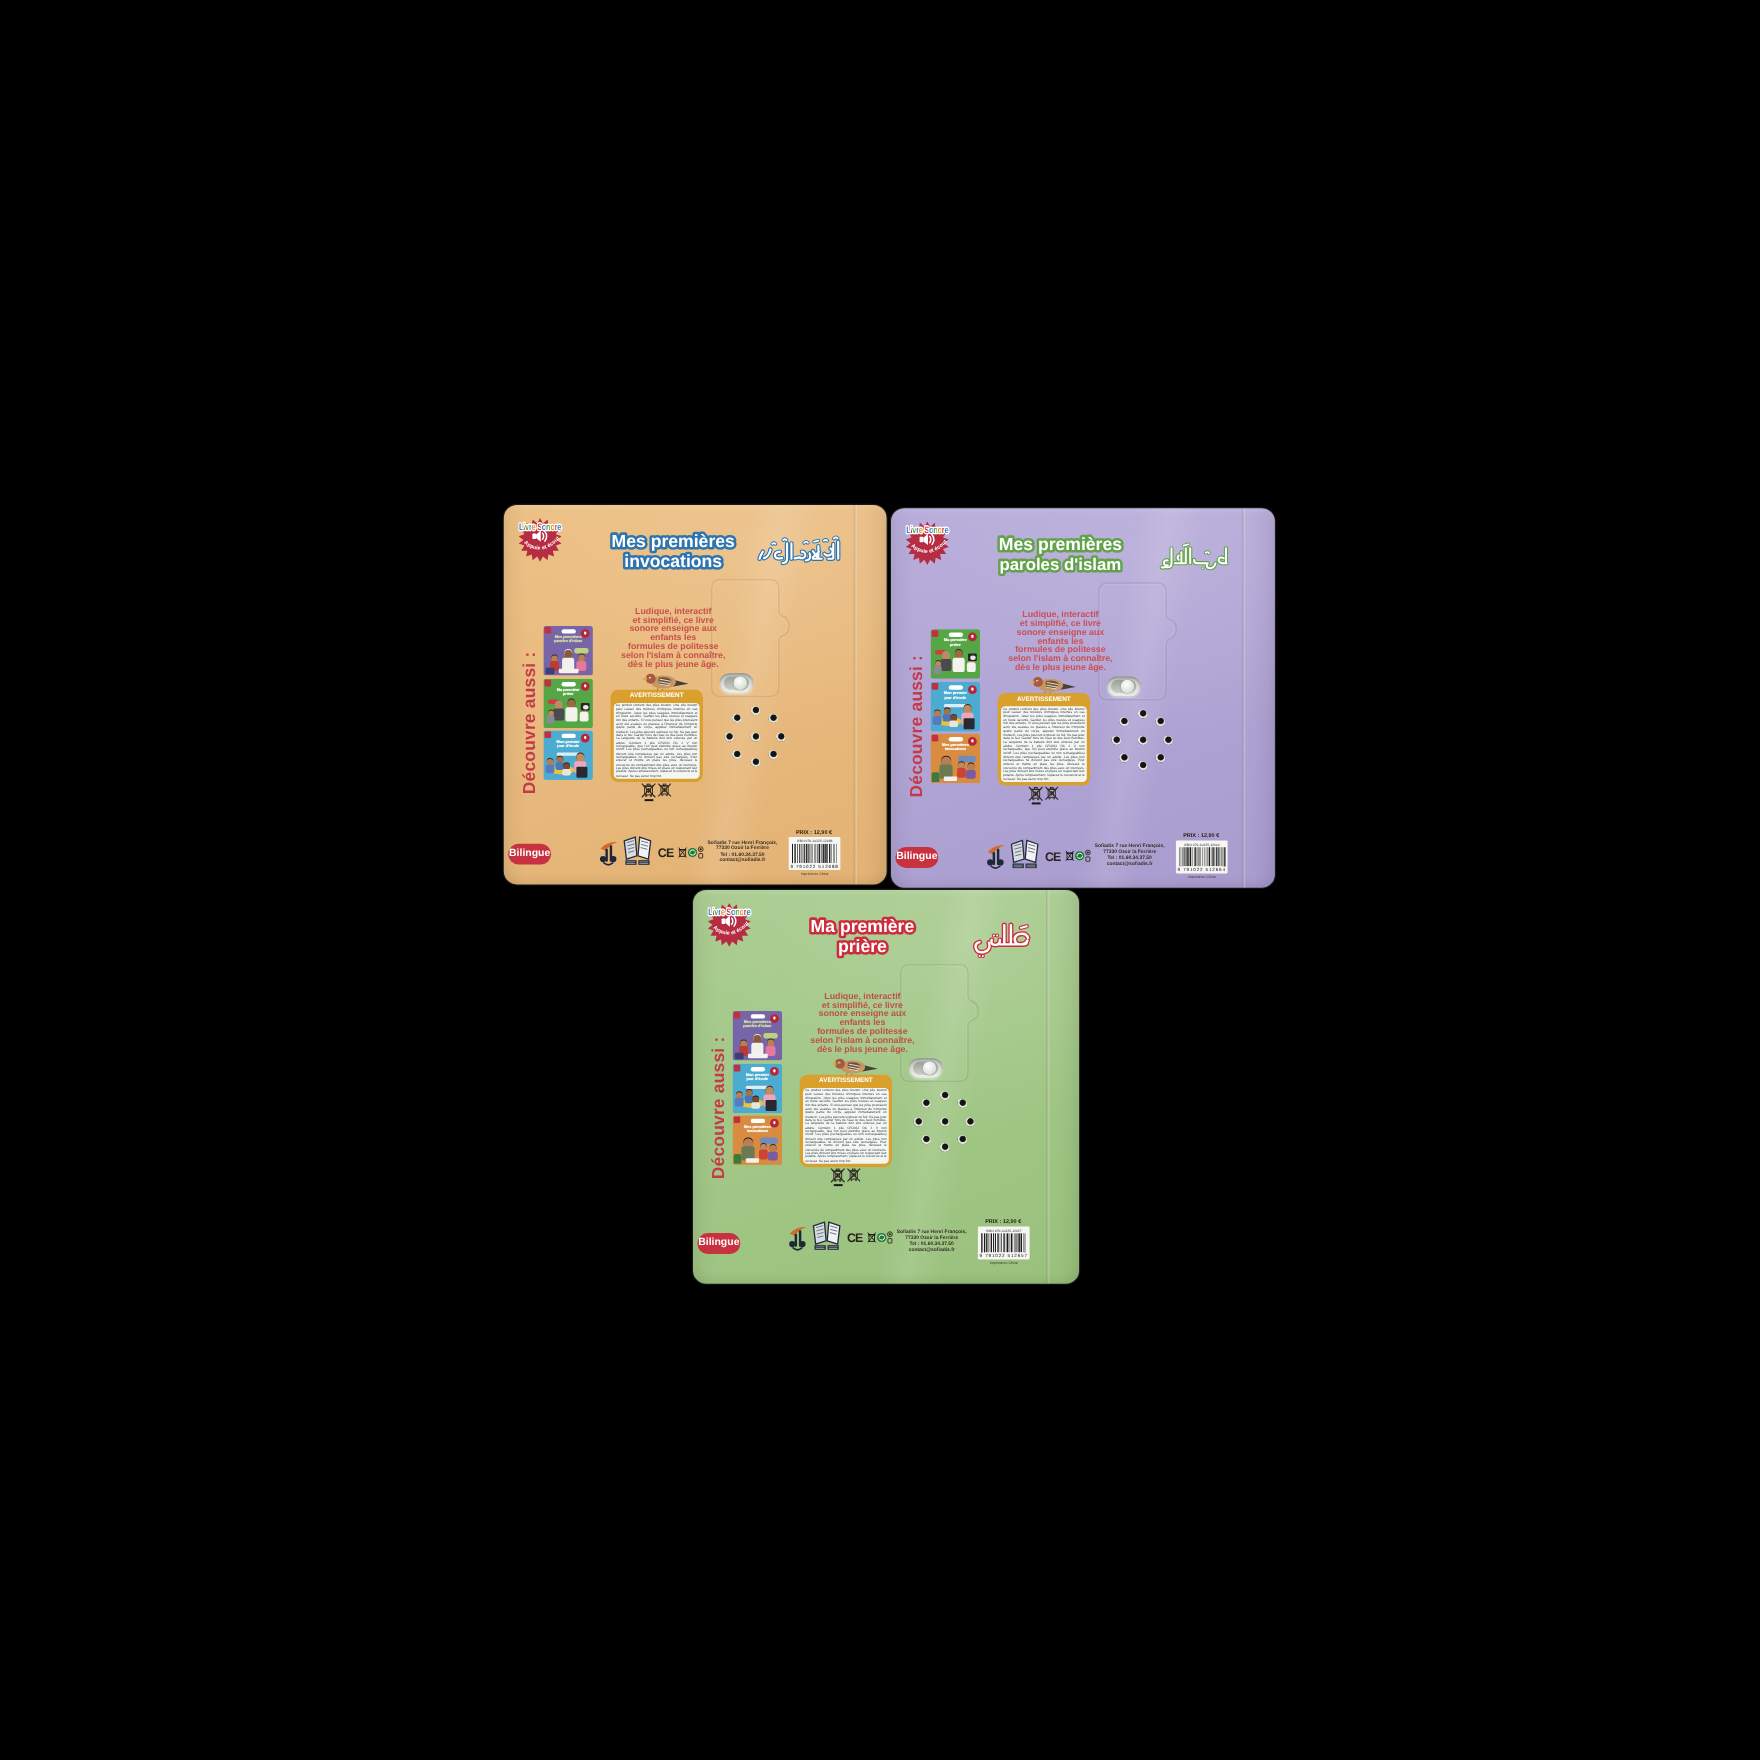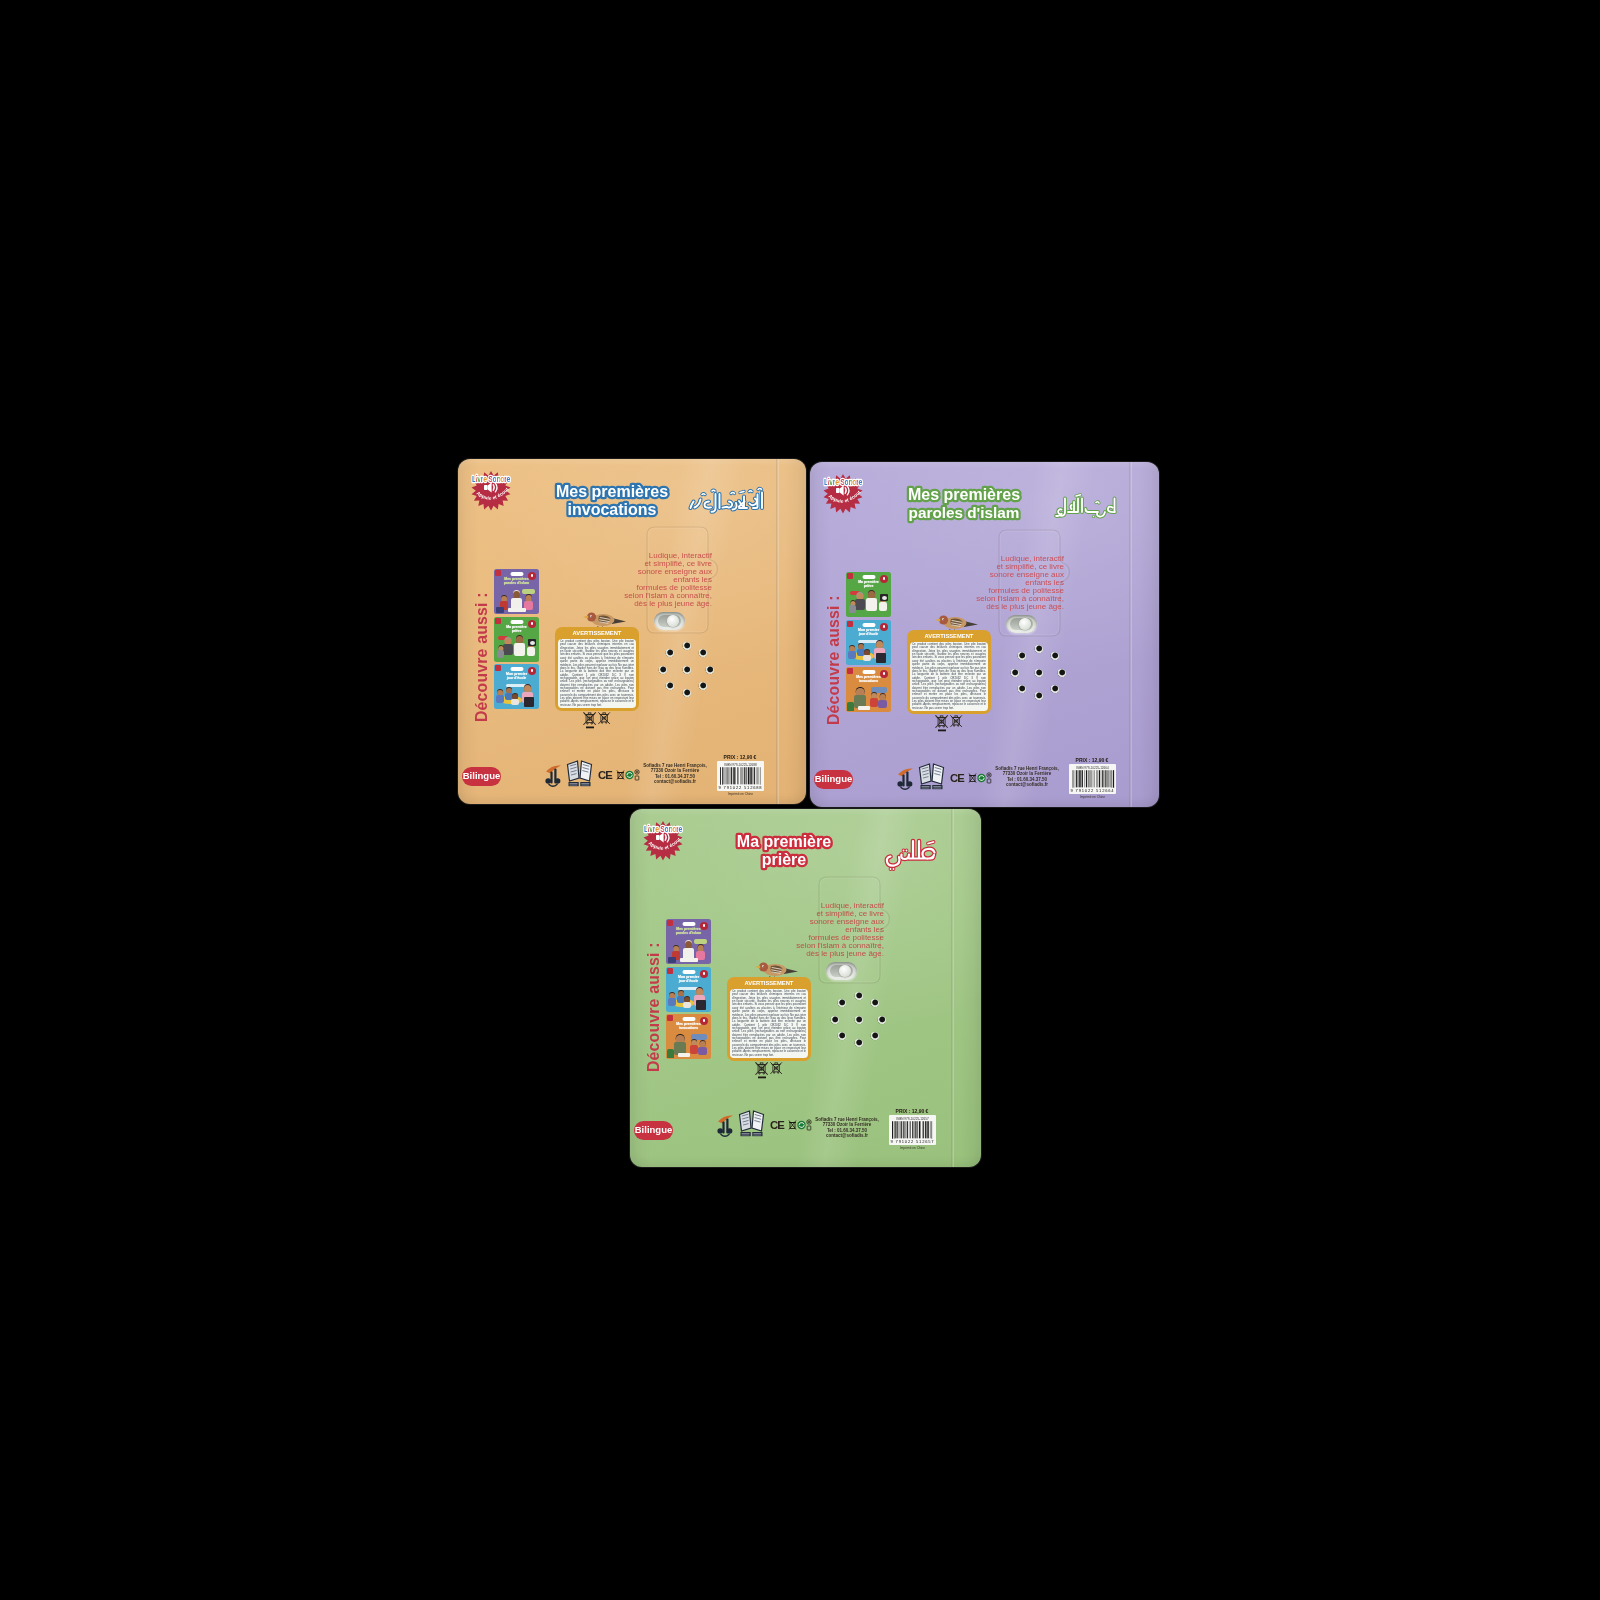--- a/index.html
+++ b/index.html
@@ -1,19 +1,19 @@
 <!DOCTYPE html>
 <html><head><meta charset="utf-8">
 <style>
 html,body{margin:0;padding:0;background:#000;width:1600px;height:1600px;overflow:hidden}
 body{font-family:"Liberation Sans",sans-serif;position:relative}
 .book{position:absolute;border-radius:12px;overflow:hidden;box-shadow:0 0 0 1px rgba(255,255,255,0.10), inset 0 -4px 8px rgba(0,0,0,0.07), inset 0 3px 5px rgba(255,255,255,0.12)}
 .crease{position:absolute;top:0;bottom:0;width:3px}
 .discover{position:absolute;font-weight:bold;white-space:nowrap;transform-origin:0 0;transform:rotate(-90deg)}
-.para{position:absolute;font-weight:normal;text-align:right;white-space:pre-line}
+.para{position:absolute;font-weight:bold;text-align:center;white-space:pre-line}
 .switch{position:absolute;border-radius:9px}
 .hole{position:absolute;width:9px;height:9px;border-radius:50%}
 .warn{position:absolute;border-radius:7px;overflow:hidden}
 .whead{font-weight:bold;color:#fff;text-align:center}
 .wbody{position:absolute;background:#f4f6f2;border-radius:4px;color:#3a434f;text-align:justify;overflow:hidden}
 .pill{position:absolute;border-radius:10px;color:#fff;font-weight:bold;text-align:center}
 .addr{position:absolute;text-align:center;color:#342d24;font-weight:bold}
 .prix{position:absolute;color:#241c12;font-weight:bold;text-align:center}
 .bc{position:absolute;background:#f6f6f4;border-radius:1px}
 .chine{position:absolute;color:#3a332a;text-align:center}

